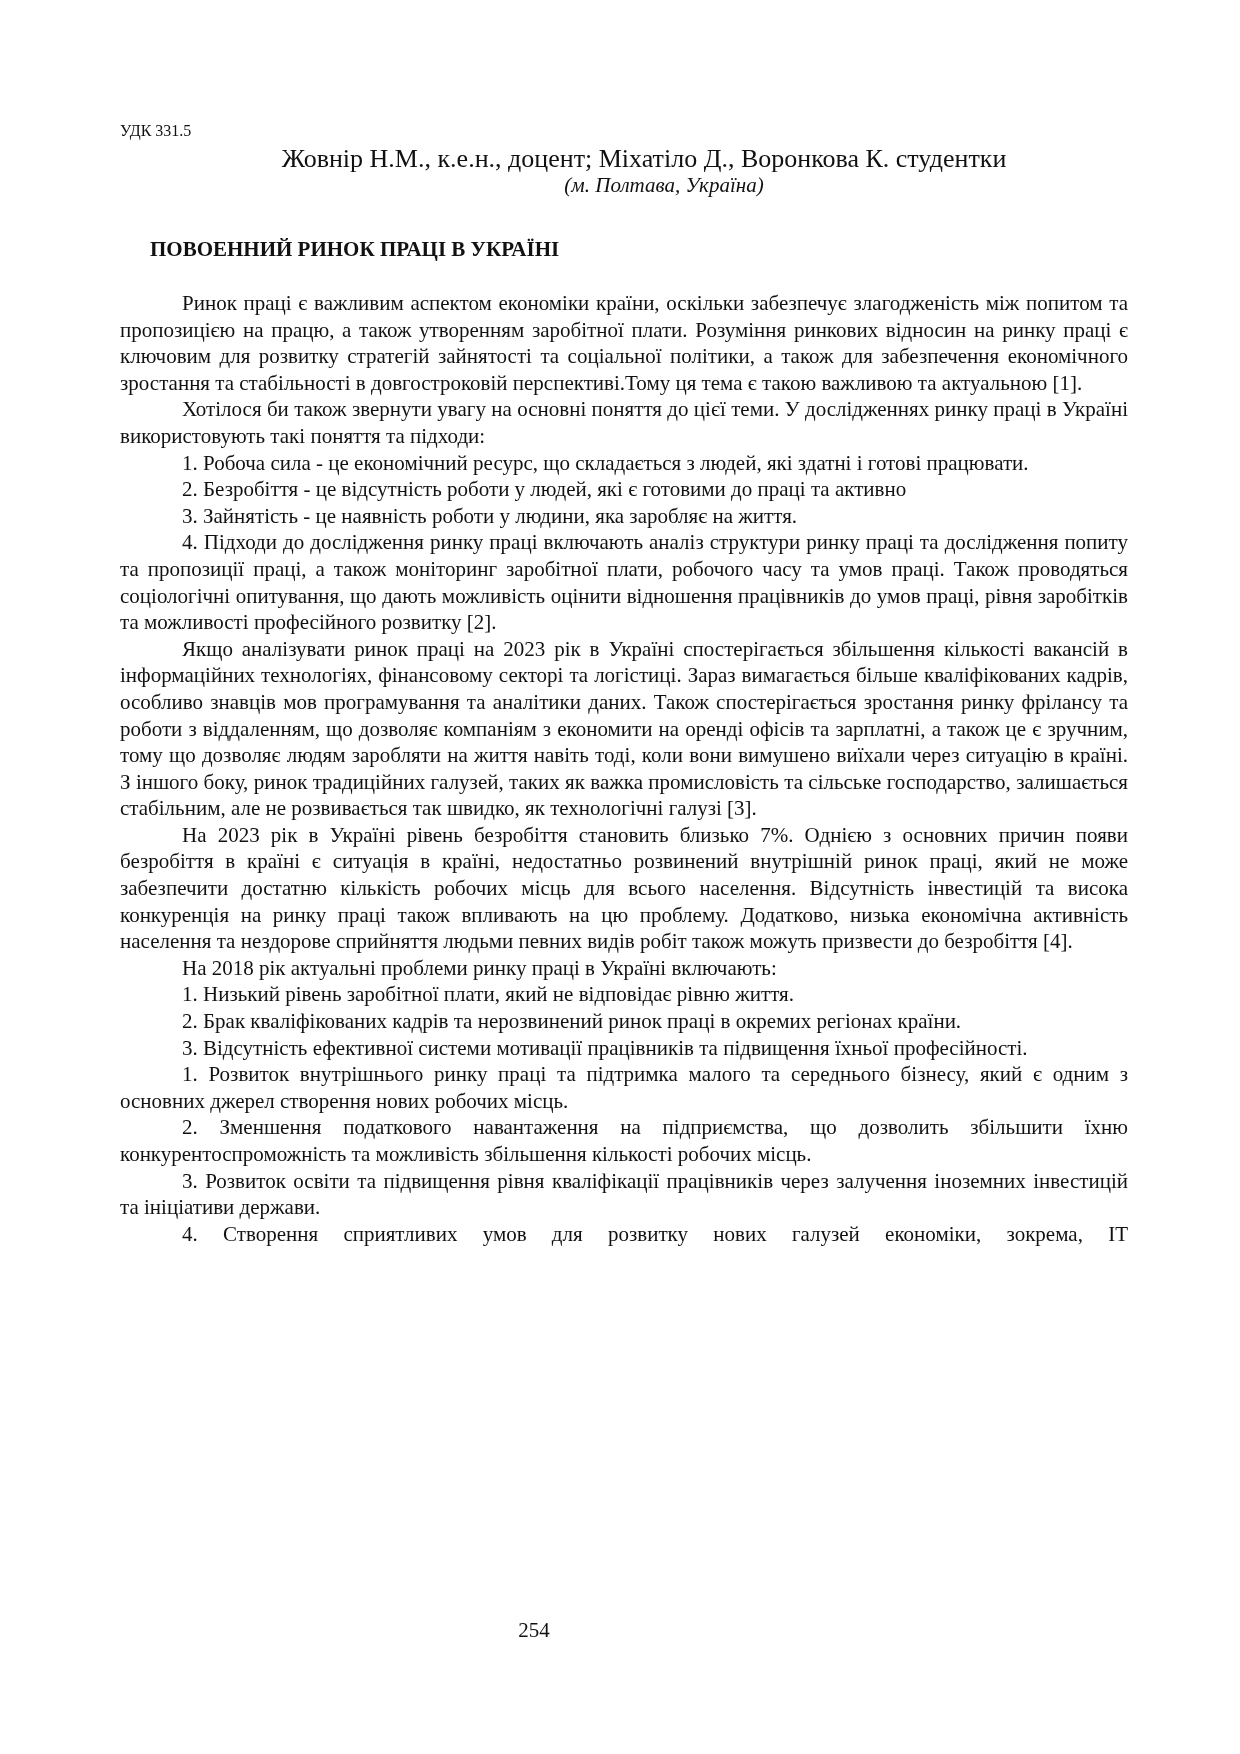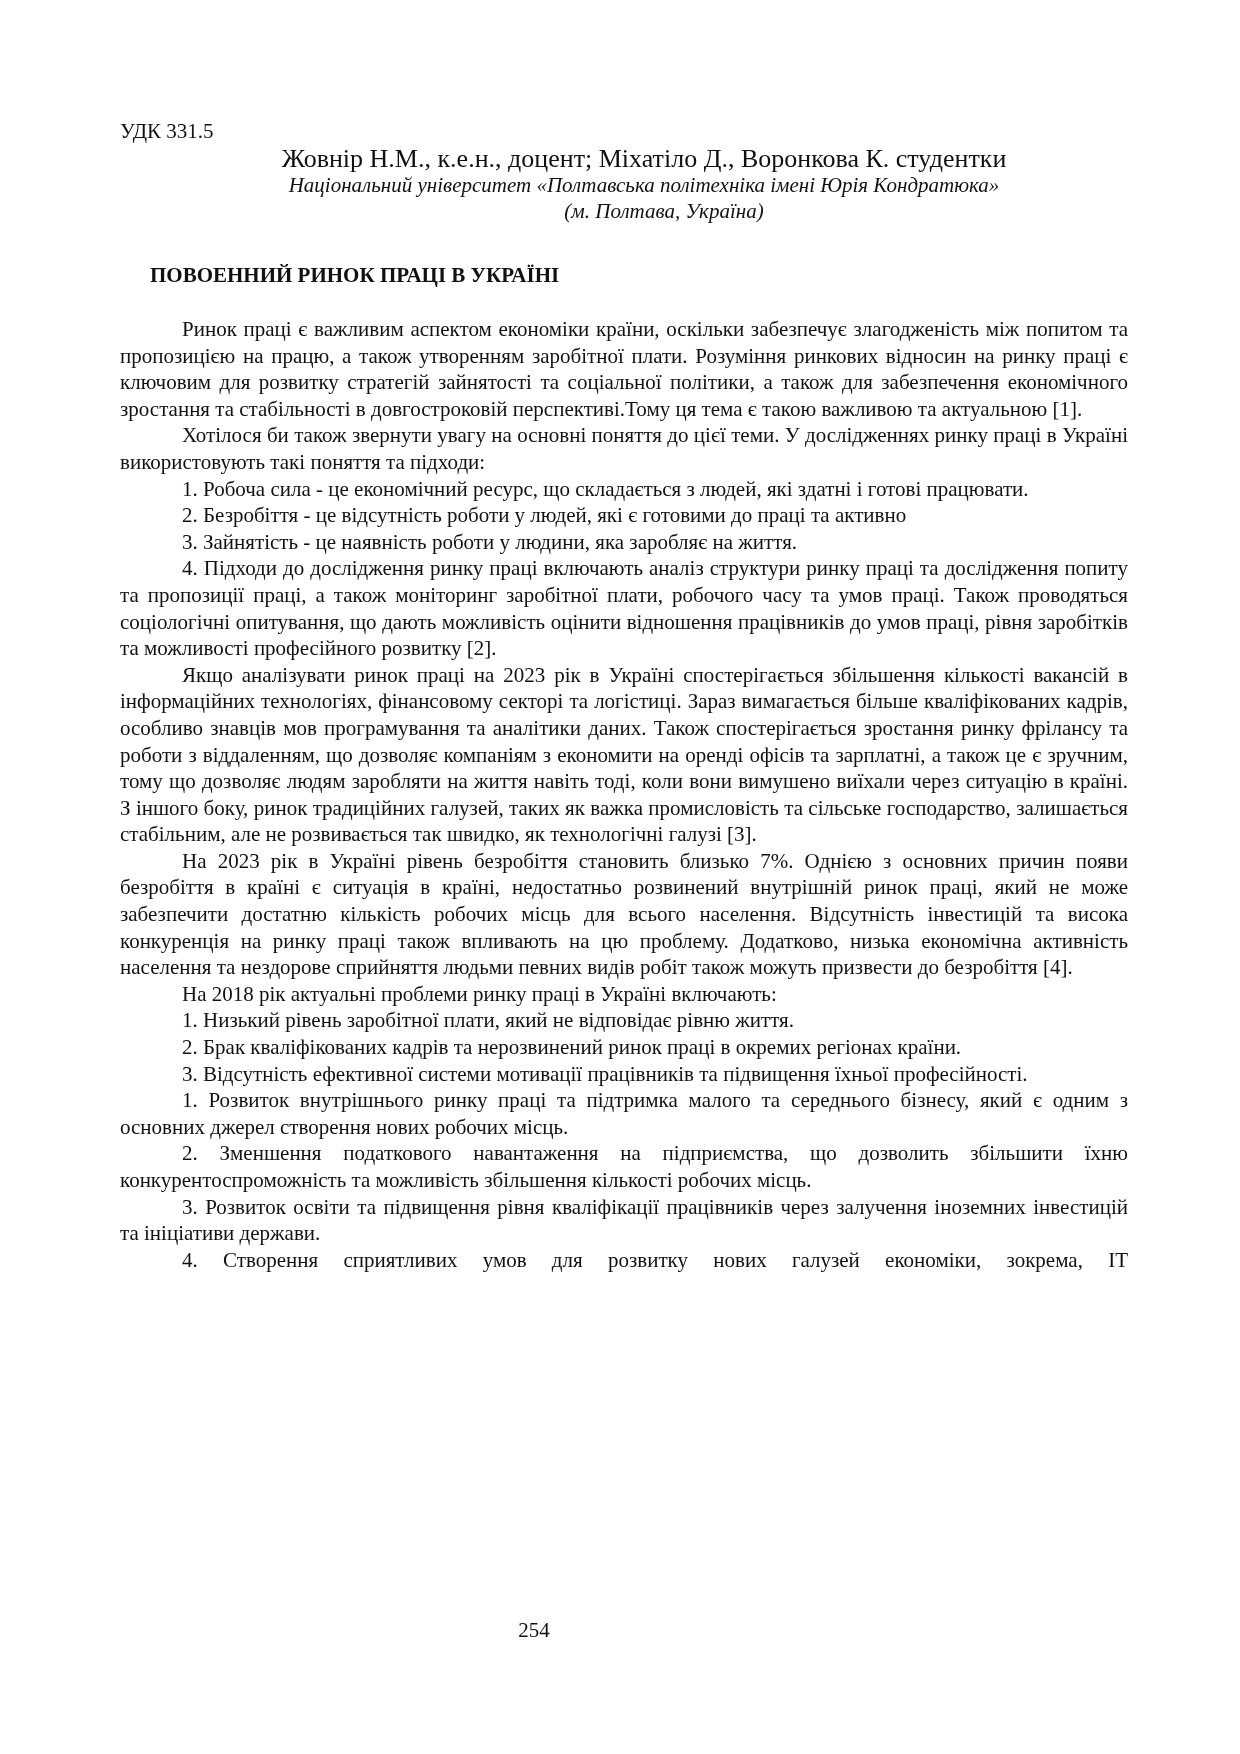--- a/index.html
+++ b/index.html
@@ -11,21 +11,21 @@
     font-family: "Liberation Serif", "DejaVu Serif", serif;
     color: #111111;
   }
   .page {
     position: absolute;
     left: 120px;
     top: 118px;
     width: 1008px;
   }
   .udc {
-    font-size: 21px;
+    font-size: 16px;
     line-height: 26px;
     margin: 0;
   }
   .authors {
     font-size: 26px;
     line-height: 26px;
     text-align: center;
     margin: 2px 0 0 0;
     padding-left: 40px;
   }
@@ -73,21 +73,20 @@
     line-height: 26px;
     box-sizing: border-box;
   }
 </style>
 </head>
 <body>
 
 <div class="page">
   <p class="udc">УДК 331.5</p>
   <p class="authors">Жовнір Н.М., к.е.н., доцент; Міхатіло Д., Воронкова К. студентки</p>
-  <p class="affil">Національний університет «Полтавська політехніка імені Юрія Кондратюка»</p>
   <p class="city">(м. Полтава, Україна)</p>
 
   <h1 class="title">ПОВОЕННИЙ РИНОК ПРАЦІ В УКРАЇНІ</h1>
 
   <div class="body">
     <p class="p">Ринок праці є важливим аспектом економіки країни, оскільки забезпечує злагодженість між попитом та пропозицією на працю, а також утворенням заробітної плати. Розуміння ринкових відносин на ринку праці є ключовим для розвитку стратегій зайнятості та соціальної  політики, а також для забезпечення економічного зростання та стабільності в довгостроковій перспективі.Тому ця тема є такою важливою та актуальною [1].</p>
     <p class="p">Хотілося би також звернути увагу на основні поняття до цієї теми. У дослідженнях ринку праці в Україні використовують такі поняття та підходи:</p>
     <p class="p">1. Робоча сила - це економічний ресурс, що складається з людей, які здатні і готові працювати.</p>
     <p class="p">2. Безробіття - це відсутність роботи у людей, які є готовими до праці та активно</p>
     <p class="p">3. Зайнятість - це наявність роботи у людини, яка заробляє на життя.</p>

